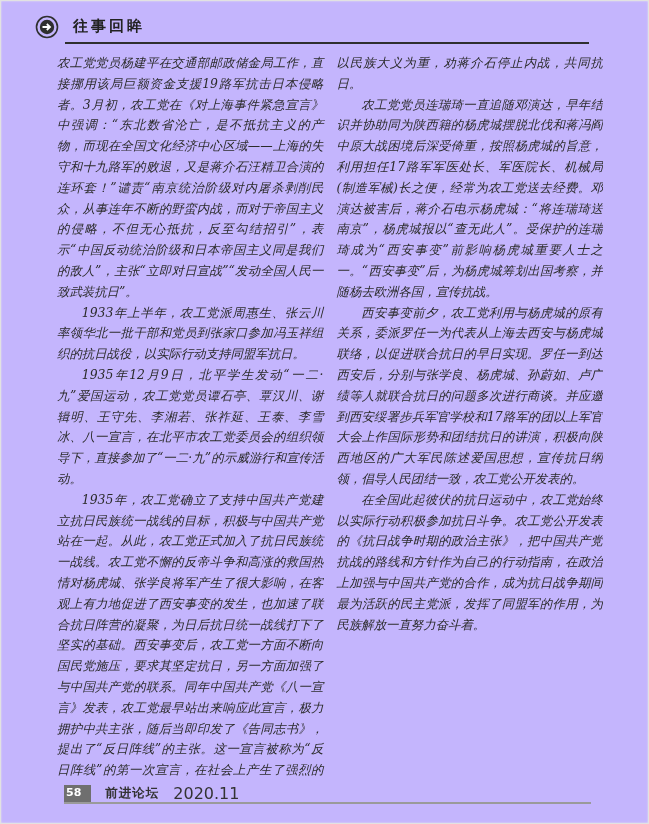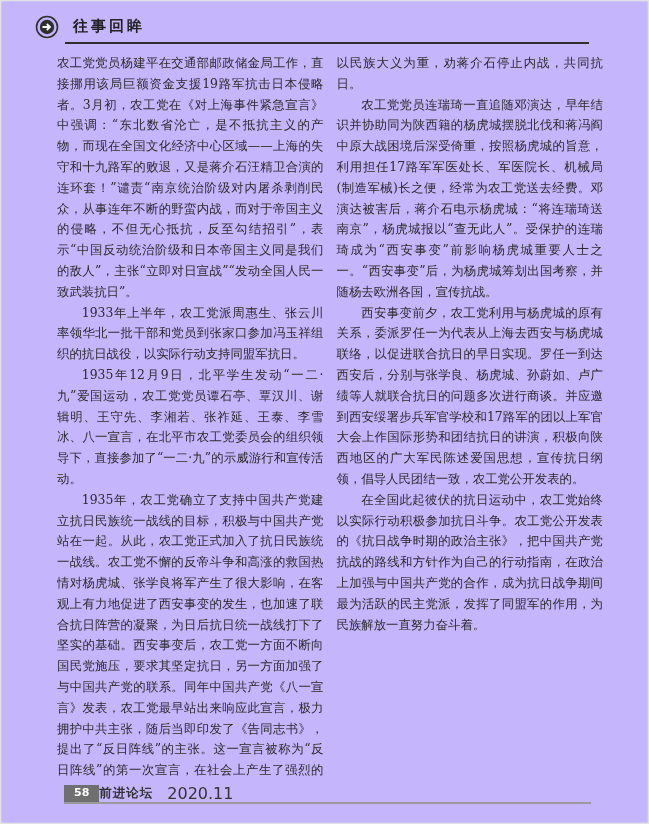--- a/index.html
+++ b/index.html
@@ -61,20 +61,21 @@
     display: flex;
     gap: 13px;
     overflow: hidden;
   }
   .col {
     flex: 1;
     font-size: 12.4px;
     line-height: 20.8px;
     text-align: justify;
     color: #2b2b2b;
+    font-style: italic;
   }
   .col p { margin: 0; }
   .para   { text-indent: 2em; }
   .cont   { text-indent: 0; }
   
   .footer {
     position: absolute;
     left: 63px;
     right: 57px;
     top: 784px;
@@ -82,25 +83,25 @@
     border-bottom: 2px solid #9a9a9a;
     display: flex;
     align-items: center;
     font-family: "DejaVu Sans", "Liberation Sans", sans-serif;
   }
   .footer-pagebox {
     background: #6f6f6f;
     color: #ffffff;
     font-weight: bold;
     font-size: 11px;
-    padding: 1px 10px 2px 10px;
+    padding: 1px 10px 2px 2px;
     line-height: 14px;
   }
   .footer-journal {
-    margin-left: 0;
+    margin-left: 14px;
     font-weight: bold;
     font-size: 12.5px;
     color: #333;
     letter-spacing: 1px;
   }
   .footer-issue {
     margin-left: 14px;
     font-size: 16px;
     color: #333;
   }

